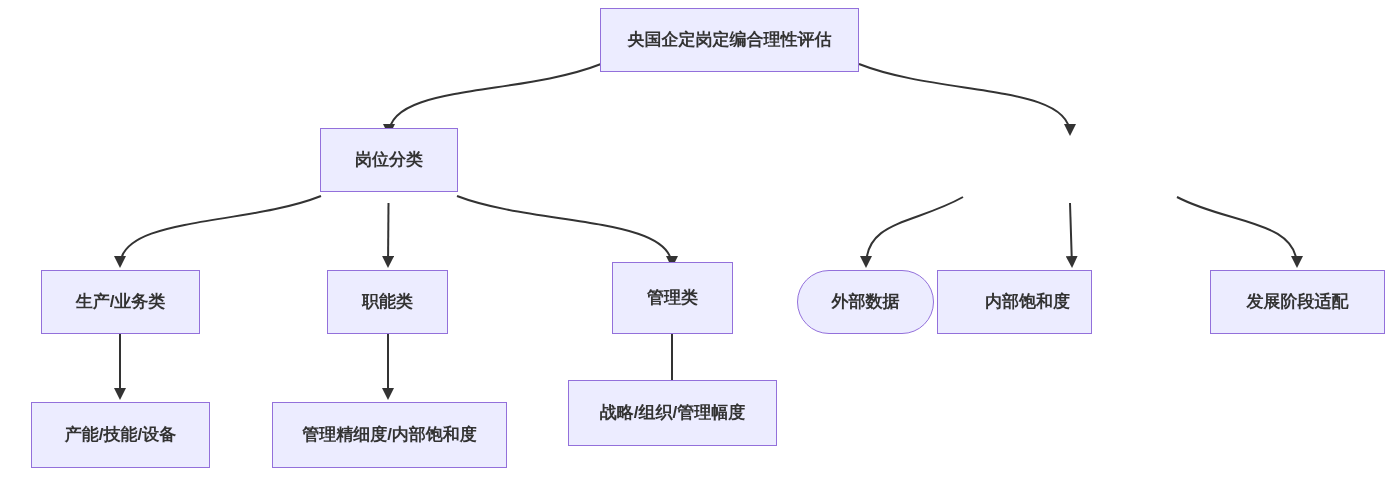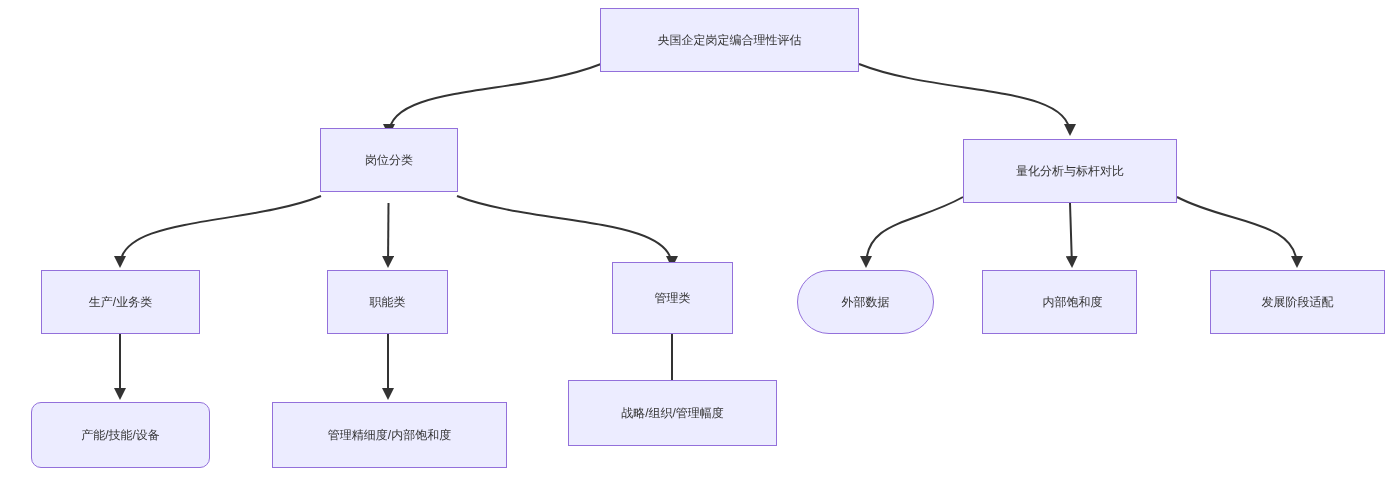--- a/index.html
+++ b/index.html
@@ -22,22 +22,22 @@
   }
   .node {
     position: absolute;
     background: #ECECFF;
     border: 1px solid #9370DB;
     color: #333333;
     display: flex;
     align-items: center;
     justify-content: center;
     text-align: center;
-    font-size: 12px;
-    font-weight: 400;
+    font-size: 17px;
+    font-weight: 700;
     line-height: 1.2;
   }
 </style>
 </head>
 <body>
 
 <div class="canvas">
 
   <svg class="edges" viewBox="0 0 1398 488" xmlns="http://www.w3.org/2000/svg">
     <defs>
@@ -57,33 +57,32 @@
       <path d="M 120,334 L 120,398" marker-end="url(#arrowhead)"></path>
       <path d="M 388,334 L 388,398" marker-end="url(#arrowhead)"></path>
       <path d="M 672,334 L 672,398" marker-end="url(#arrowhead)"></path>
     </g>
   </svg>
 
   <div class="node" style="left:600px; top:8px; width:259px; height:64px;">央国企定岗定编合理性评估</div>
 
   <div class="node" style="left:320px; top:128px; width:138px; height:64px;">岗位分类</div>
 
-  <div class="node" style="left:963px; top:139px; width:214px; height:64px;">量化分析与标杆对比</div>
 
   <div class="node" style="left:41px; top:270px; width:159px; height:64px;">生产/业务类</div>
 
   <div class="node" style="left:327px; top:270px; width:121px; height:64px;">职能类</div>
 
   <div class="node" style="left:612px; top:262px; width:121px; height:72px;">管理类</div>
 
   <div class="node" style="left:797px; top:270px; width:137px; height:64px;border-radius:32px;">外部数据</div>
 
-  <div class="node" style="left:982px; top:270px; width:155px; height:64px;padding-left:26px;">内部饱和度</div>
+  <div class="node" style="left:937px; top:270px; width:155px; height:64px;padding-left:26px;">内部饱和度</div>
 
   <div class="node" style="left:1210px; top:270px; width:175px; height:64px;">发展阶段适配</div>
 
-  <div class="node" style="left:31px; top:402px; width:179px; height:66px;border-radius:10px;">产能/技能/设备</div>
+  <div class="node" style="left:31px; top:402px; width:179px; height:66px;">产能/技能/设备</div>
 
   <div class="node" style="left:272px; top:402px; width:235px; height:66px;">管理精细度/内部饱和度</div>
 
   <div class="node" style="left:568px; top:380px; width:209px; height:66px;">战略/组织/管理幅度</div>
 
 </div>
 
 </body></html>

